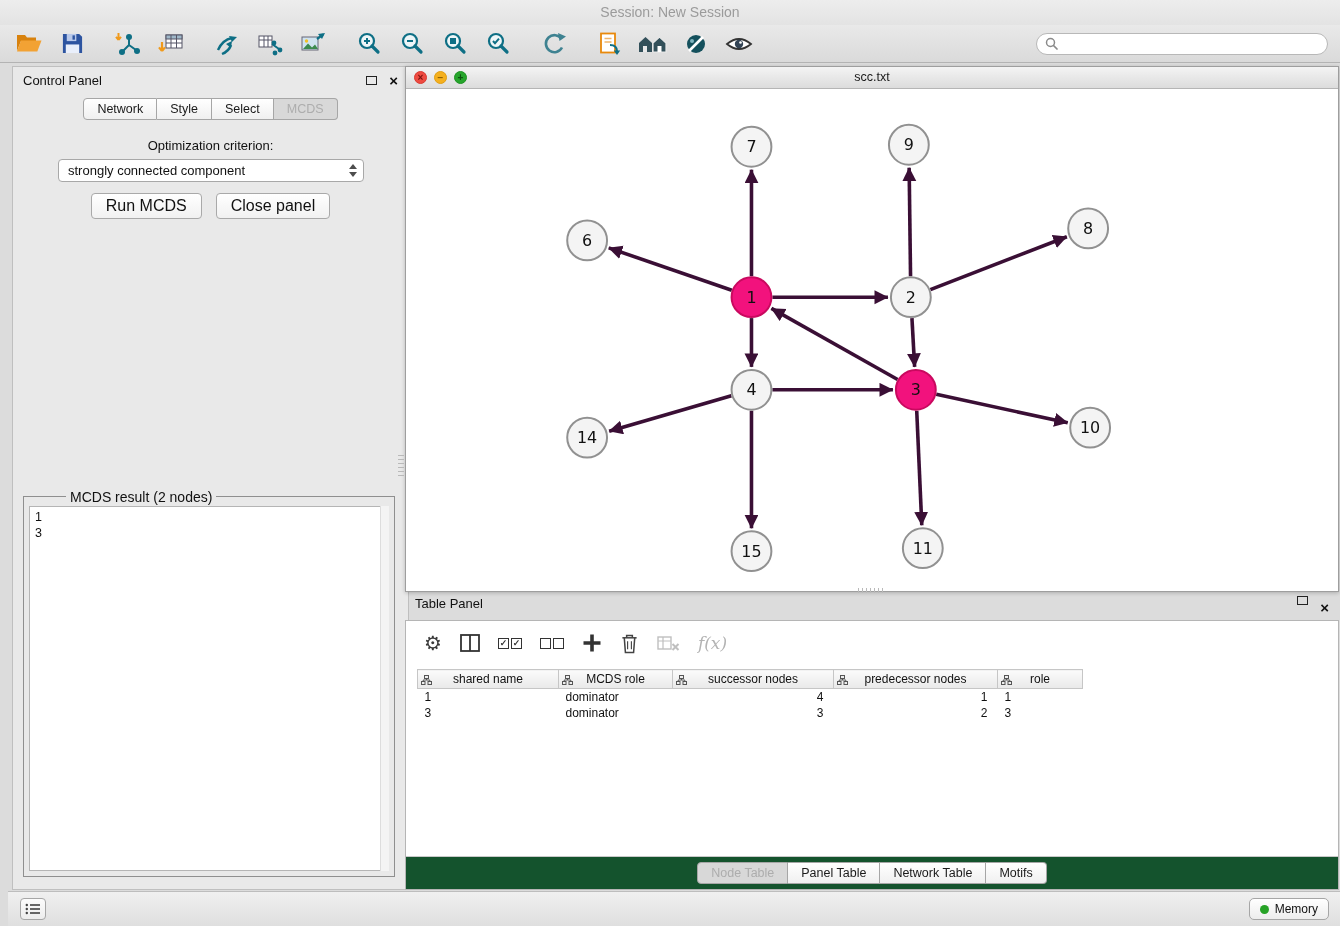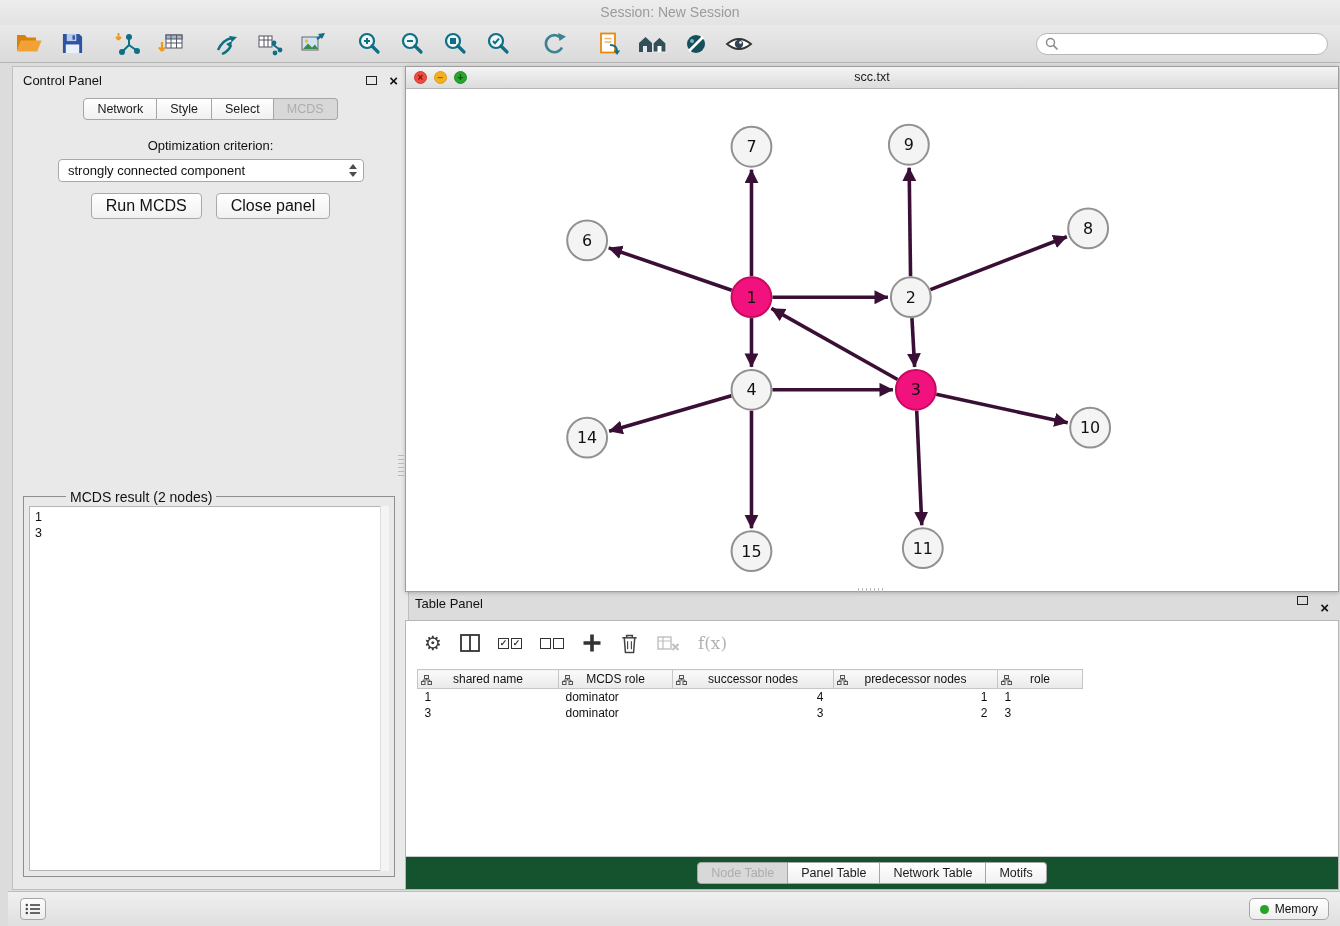--- a/index.html
+++ b/index.html
@@ -81,21 +81,21 @@
   .table-panel{position:absolute;left:405px;top:596px;width:934px;height:294px;box-sizing:border-box;}
   .tp-header{height:24px;display:flex;padding:0 10px;font-size:13px;color:#111;}
   .tp-body{position:absolute;top:24px;left:0;right:0;bottom:0;background:#fff;
     border:1px solid #b5b5b5;box-sizing:border-box;}
   .tp-toolbar{height:44px;display:flex;align-items:center;gap:18px;padding:0 18px;}
   .ticon{background:none;border:none;padding:0;display:flex;align-items:center;cursor:default;}
   .gear-glyph{font-size:20px;color:#3a3a3a;font-family:"DejaVu Sans",sans-serif;line-height:20px;}
   .chkpair{display:flex;gap:2px;}
   .chkbox{width:9px;height:9px;border:1.5px solid #333;font-size:9px;line-height:8px;
     text-align:center;color:#333;font-weight:bold;}
-  .fx{font-family:"DejaVu Serif",serif;font-size:17px;color:#b3b3b3;}
+  .fx{font-family:"DejaVu Serif",serif;font-style:italic;font-size:17px;color:#b3b3b3;}
   .tp-table-wrap{position:absolute;top:48px;left:11px;right:11px;bottom:36px;overflow:hidden;}
   table.node-table{border-collapse:collapse;table-layout:fixed;font-size:12px;color:#111;}
   table.node-table th{background:linear-gradient(#fbfbfb,#e9e9e9);border:1px solid #c6c6c6;
     height:18px;font-weight:normal;font-size:12px;position:relative;padding:0;cursor:default;}
   table.node-table th .th-label{display:block;text-align:center;}
   table.node-table th .sort-ic{position:absolute;left:3px;top:4px;}
   table.node-table td{height:16px;padding:0 10px 0 7px;overflow:hidden;white-space:nowrap;}
   .tp-footer{position:absolute;bottom:0;left:0;right:0;height:32px;background:#14532d;
     border-top:1px solid #c9c9c9;display:flex;justify-content:center;align-items:center;}
 

